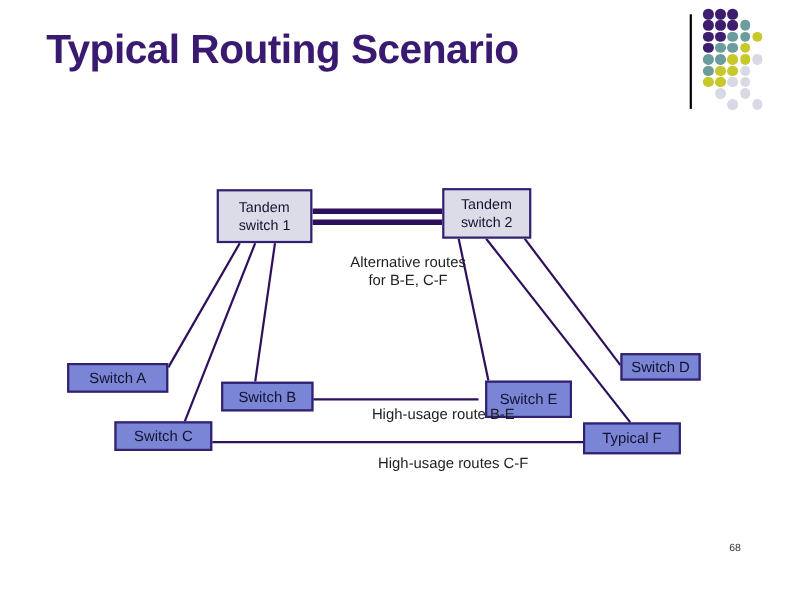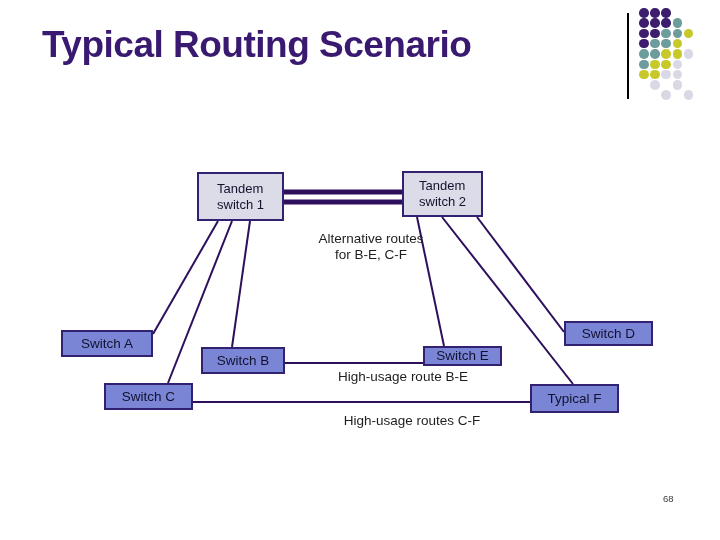--- a/index.html
+++ b/index.html
@@ -92,22 +92,22 @@
     </svg>
 
   <div id="nodes">
       <div class="node tandem" style="left: 197px; top: 172px; width: 87px; height: 49px; background: rgb(220, 220, 233); border: 2px solid rgb(50, 32, 112); color: rgb(18, 18, 46);">Tandem
 switch 1</div>
       <div class="node tandem" style="left: 402px; top: 171px; width: 81px; height: 46px; background: rgb(220, 220, 233); border: 2px solid rgb(50, 32, 112); color: rgb(18, 18, 46);">Tandem
 switch 2</div>
       <div class="node switch" style="left: 61px; top: 330px; width: 92px; height: 27px; background: rgb(122, 133, 214); border: 2px solid rgb(50, 32, 112); color: rgb(18, 18, 46);">Switch A</div>
       <div class="node switch" style="left: 201px; top: 347px; width: 84px; height: 27px; background: rgb(122, 133, 214); border: 2px solid rgb(50, 32, 112); color: rgb(18, 18, 46);">Switch B</div>
       <div class="node switch" style="left: 104px; top: 383px; width: 89px; height: 27px; background: rgb(122, 133, 214); border: 2px solid rgb(50, 32, 112); color: rgb(18, 18, 46);">Switch C</div>
-      <div class="node switch" style="left: 564px; top: 321px; width: 89px; height: 25px; background: rgb(122, 133, 214); border: 2px solid rgb(50, 32, 112); color: rgb(18, 18, 46);">Switch D</div>
-      <div class="node switch" style="left: 423px; top: 346px; width: 79px; height: 20px; background: rgb(122, 133, 214); border: 2px solid rgb(50, 32, 112); color: rgb(18, 18, 46);">Switch E</div>
+      <div class="node switch" style="left: 564px; top: 321px; width: 73px; height: 25px; background: rgb(122, 133, 214); border: 2px solid rgb(50, 32, 112); color: rgb(18, 18, 46);">Switch D</div>
+      <div class="node switch" style="left: 441px; top: 346px; width: 79px; height: 34px; background: rgb(122, 133, 214); border: 2px solid rgb(50, 32, 112); color: rgb(18, 18, 46);">Switch E</div>
       <div class="node switch" style="left: 530px; top: 384px; width: 89px; height: 29px; background: rgb(122, 133, 214); border: 2px solid rgb(50, 32, 112); color: rgb(18, 18, 46);">Typical F</div>
     </div>
 
   <div id="labels">
       <div class="dlabel multi" style="left: 339px; top: 231px; color: rgb(30, 30, 30);">Alternative routes
 for B-E, C-F</div>
       <div class="dlabel" style="left: 371px; top: 369px; color: rgb(30, 30, 30);">High-usage route B-E</div>
       <div class="dlabel" style="left: 380px; top: 413px; color: rgb(30, 30, 30);">High-usage routes C-F</div>
     </div>
 

